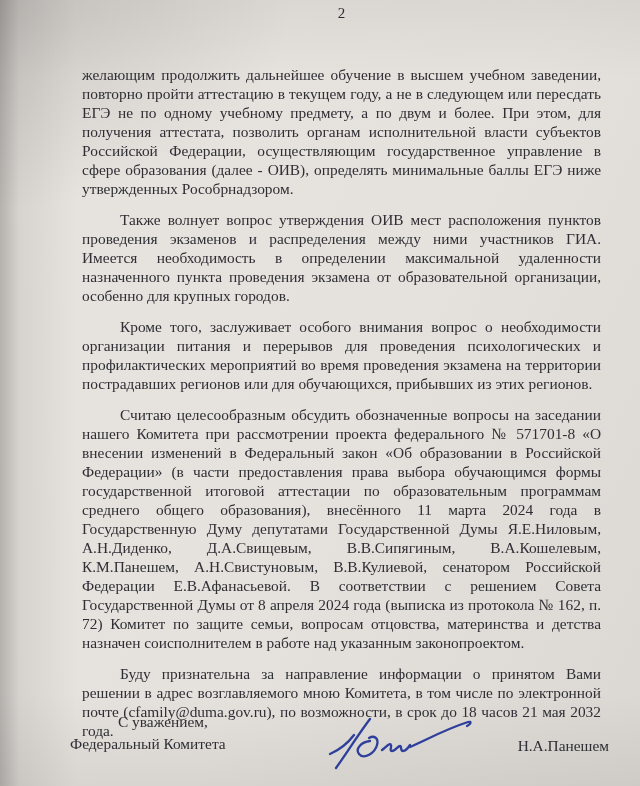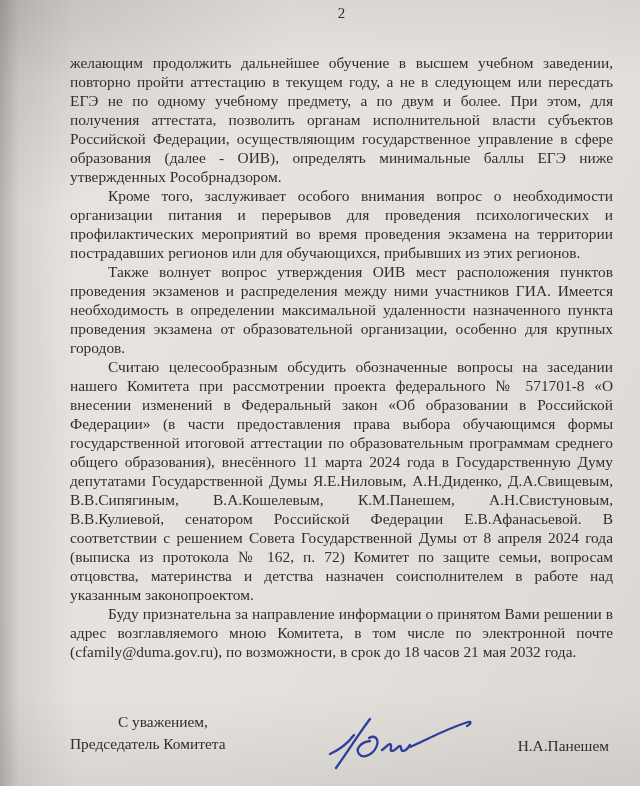--- a/index.html
+++ b/index.html
@@ -31,21 +31,21 @@
   .body-text {
     position: absolute;
     top: 53px;
     left: 70px;
     width: 543px;
     font-size: 15.4px;
     line-height: 19px;
     text-align: justify;
   }
   .body-text p {
-    margin: 0;
+    margin: 12px;
     text-indent: 38px;
   }
   .body-text p.no-indent {
     text-indent: 0;
   }
   .sig-block {
     position: absolute;
     top: 712px;
     left: 70px;
     width: 543px;
@@ -72,29 +72,29 @@
 </style>
 </head>
 <body>
 
 <div class="photo">
 
   <div class="page-number">2</div>
 
   <div class="body-text">
     <p class="no-indent">желающим продолжить дальнейшее обучение в высшем учебном заведении, повторно пройти аттестацию в текущем году, а не в следующем или пересдать ЕГЭ не по одному учебному предмету, а по двум и более. При этом, для получения аттестата, позволить органам исполнительной власти субъектов Российской Федерации, осуществляющим государственное управление в сфере образования (далее - ОИВ), определять минимальные баллы ЕГЭ ниже утвержденных Рособрнадзором.</p>
+    <p>Также волнует вопрос утверждения ОИВ мест расположения пунктов проведения экзаменов и распределения между ними участников ГИА. Имеется необходимость в определении максимальной удаленности назначенного пункта проведения экзамена от образовательной организации, особенно для крупных городов.</p>
     <p>Кроме того, заслуживает особого внимания вопрос о необходимости организации питания и перерывов для проведения психологических и профилактических мероприятий во время проведения экзамена на территории пострадавших регионов или для обучающихся, прибывших из этих регионов.</p>
-    <p>Также волнует вопрос утверждения ОИВ мест расположения пунктов проведения экзаменов и распределения между ними участников ГИА. Имеется необходимость в определении максимальной удаленности назначенного пункта проведения экзамена от образовательной организации, особенно для крупных городов.</p>
     <p>Считаю целесообразным обсудить обозначенные вопросы на заседании нашего Комитета при рассмотрении проекта федерального № 571701-8 «О внесении изменений в Федеральный закон «Об образовании в Российской Федерации» (в части предоставления права выбора обучающимся формы государственной итоговой аттестации по образовательным программам среднего общего образования), внесённого 11 марта 2024 года в Государственную Думу депутатами Государственной Думы Я.Е.Ниловым, А.Н.Диденко, Д.А.Свищевым, В.В.Сипягиным, В.А.Кошелевым, К.М.Панешем, А.Н.Свистуновым, В.В.Кулиевой, сенатором Российской Федерации Е.В.Афанасьевой. В соответствии с решением Совета Государственной Думы от 8 апреля 2024 года (выписка из протокола № 162, п. 72) Комитет по защите семьи, вопросам отцовства, материнства и детства назначен соисполнителем в работе над указанным законопроектом.</p>
     <p>Буду признательна за направление информации о принятом Вами решении в адрес возглавляемого мною Комитета, в том числе по электронной почте (cfamily@duma.gov.ru), по возможности, в срок до 18 часов 21 мая 2032 года.</p>
   </div>
 
   <div class="sig-block">
     <div class="closing-line">С уважением,</div>
-    <div class="signer-title">Председатель Комитета</div>
+    <div class="signer-title">Федеральный Комитета</div>
 
     <span class="signature-wrap">
       <svg width="150" height="58" viewBox="0 0 150 58" xmlns="http://www.w3.org/2000/svg">
         <g fill="none" stroke="#2d3f9b" stroke-width="2.3" stroke-linecap="round">
           <path d="M10,56 C20,42 34,20 44,7"></path>
           <path d="M4,42 C13,38 22,31 28,23"></path>
           <path d="M44,29 c-9,1 -15,8 -11,13 c5,6 16,-1 18,-9 c2,-7 -3,-10 -8,-7"></path>
           <path d="M56,38 c4,-3 8,-8 9,-5 c1,2 -2,6 1,6 c3,0 6,-5 8,-5 c2,0 0,5 3,5 c2,0 5,-3 7,-6"></path>
           <path d="M84,35 C102,27 120,17 142,10 c4,-1 3,2 -1,4"></path>
         </g>

